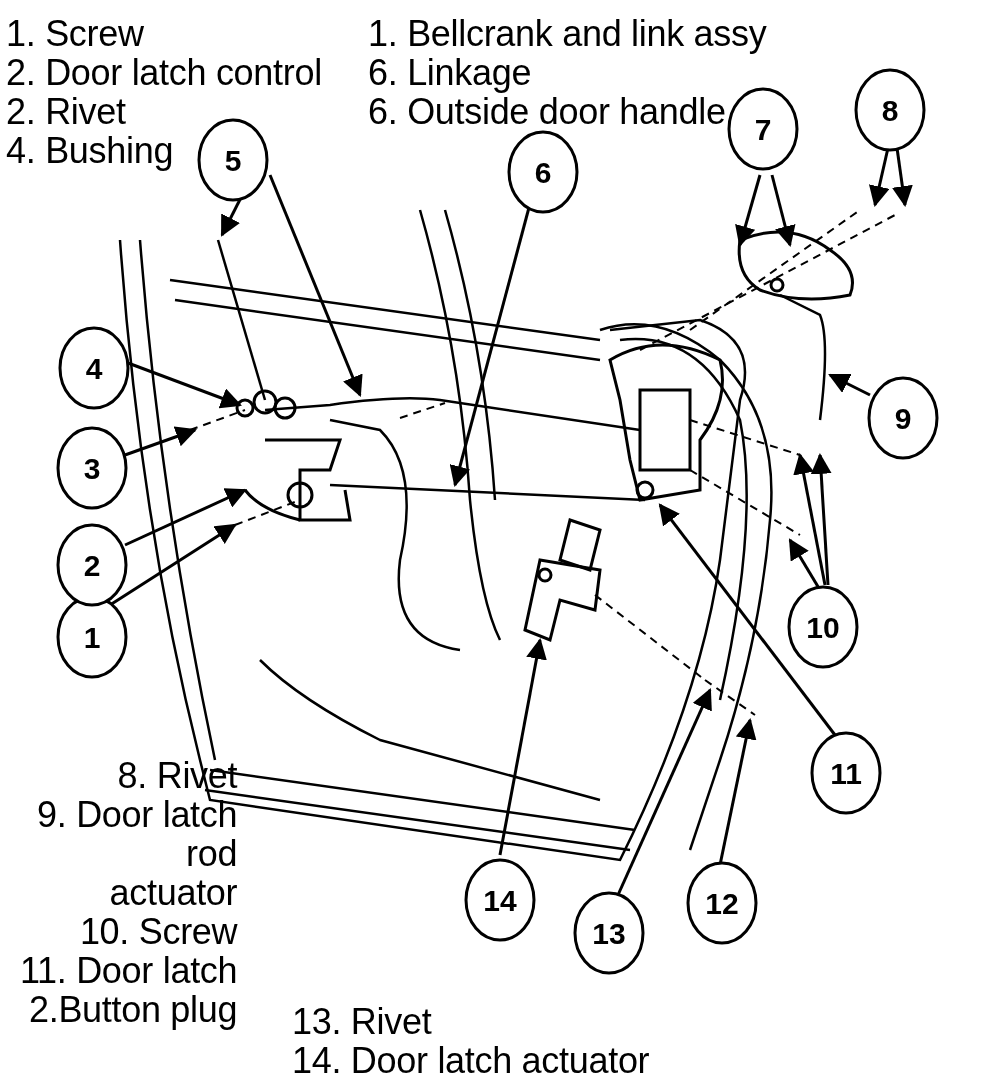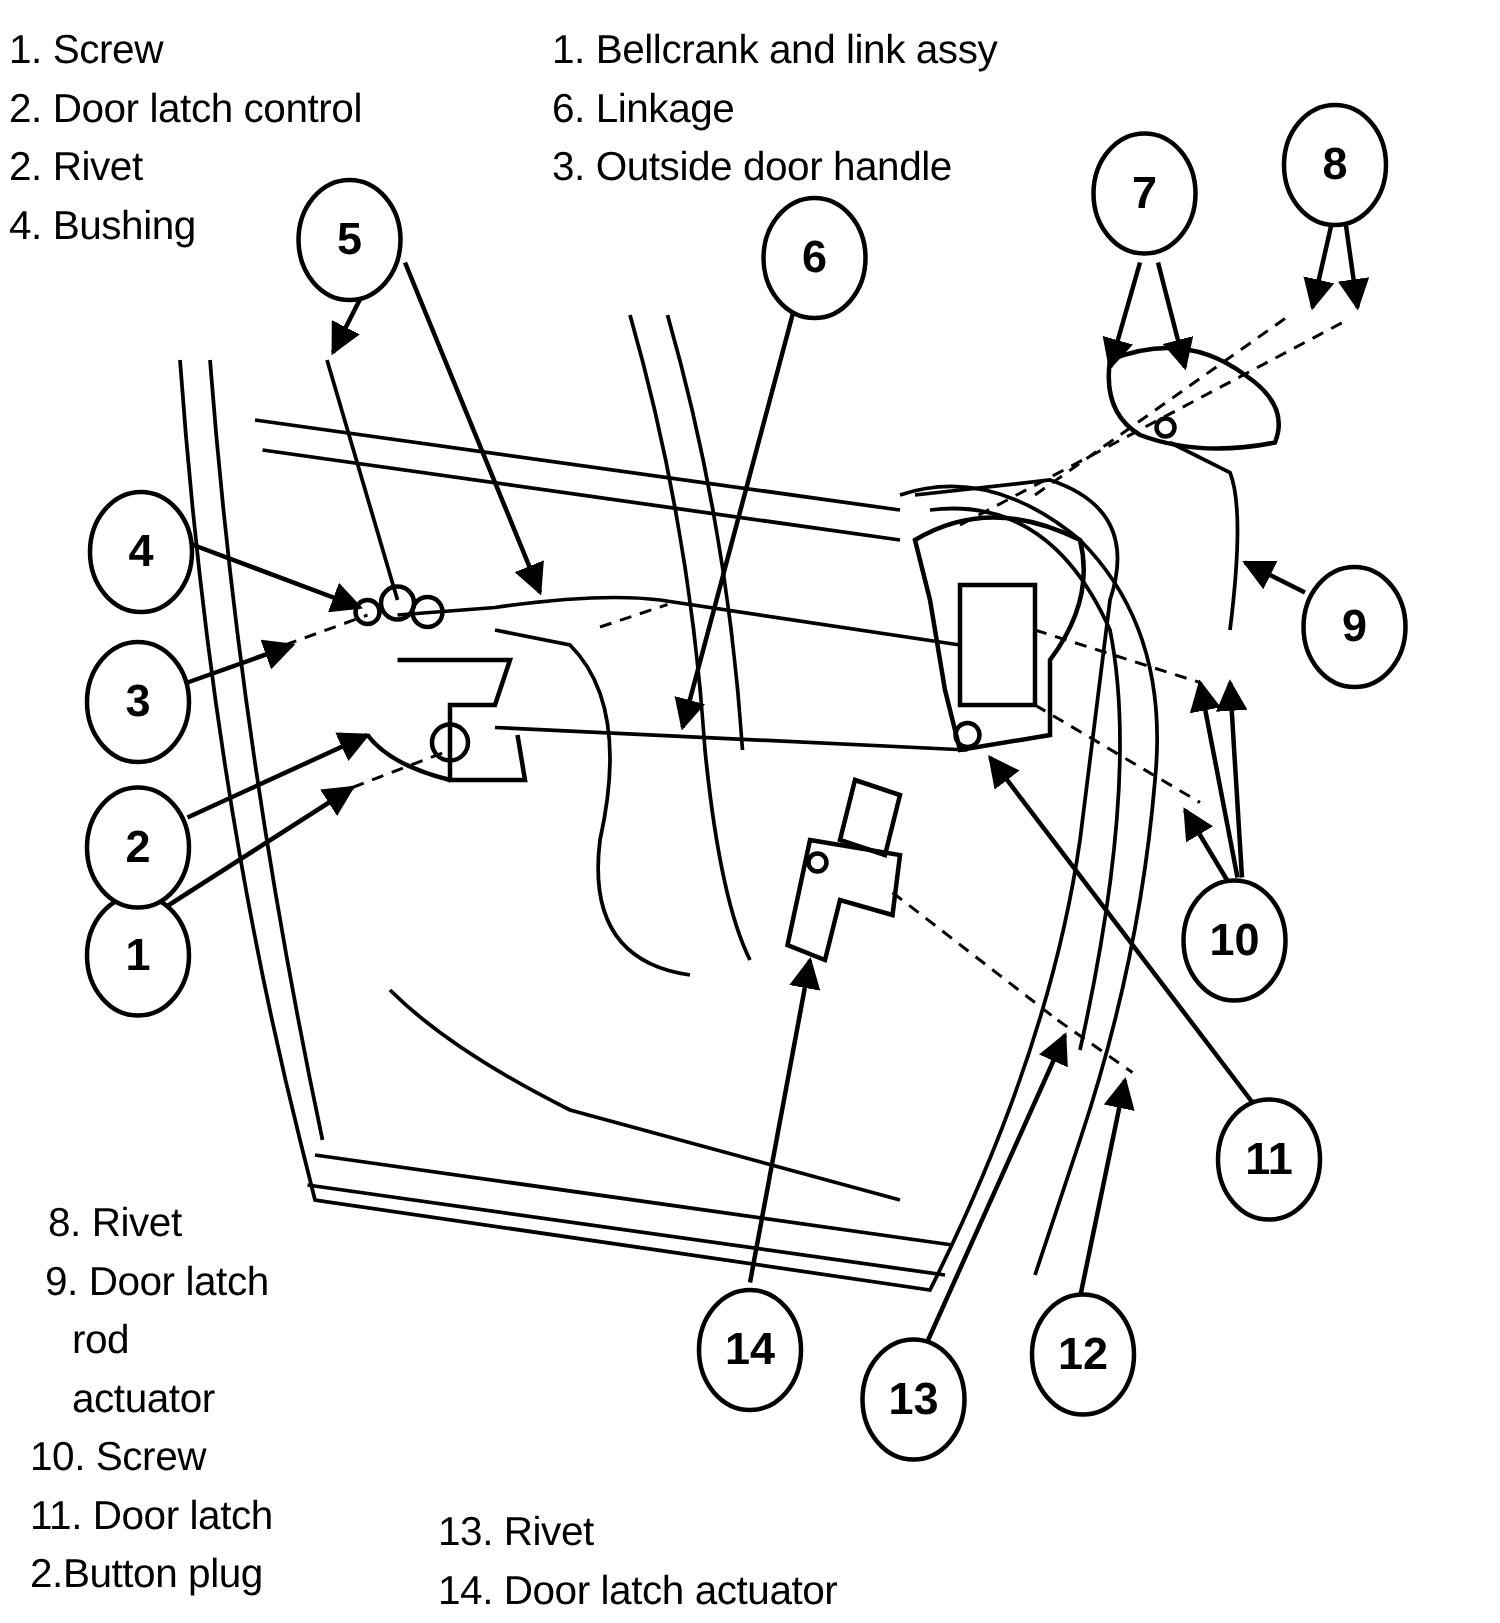--- a/index.html
+++ b/index.html
@@ -1,38 +1,38 @@
 <!DOCTYPE html>
 <html><head>
   <meta charset="utf-8">
   <style>
     html, body { margin: 0; padding: 0; background: #ffffff; }
     body { width: 1000px; height: 1082px; position: relative; overflow: hidden; font-family: "Liberation Sans", sans-serif; color: #000; }
-    .legend { position: absolute; font-size: 27px; line-height: 39px; white-space: nowrap; letter-spacing: -0.3px; }
+    .legend { position: absolute; font-size: 36px; line-height: 39px; white-space: nowrap; letter-spacing: -0.3px; }
     .legend div { height: 39px; }
     #legend-a { left: 6px; top: 14px; }
     #legend-b { left: 368px; top: 14px; }
-    #legend-c { left: 20px; top: 796px; }
+    #legend-c { left: 20px; top: 756px; text-align: right; }
     #legend-d { left: 292px; top: 1002px; }
     svg#art { position: absolute; left: 0; top: 0; }
     .callout-text { font-family: "Liberation Sans", sans-serif; font-weight: bold; font-size: 30px; text-anchor: middle; dominant-baseline: central; }
   </style>
 </head>
 <body>
 
 <div class="legend" id="legend-a">
   <div>1. Screw</div>
   <div>2. Door latch control</div>
   <div>2. Rivet</div>
   <div>4. Bushing</div>
 </div>
 <div class="legend" id="legend-b">
   <div>1. Bellcrank and link assy</div>
   <div>6. Linkage</div>
-  <div>3. Outside door handle</div>
+  <div>6. Outside door handle</div>
 </div>
 <div class="legend" id="legend-c">
   <div style="padding-left:12px">8. Rivet</div>
   <div style="padding-left:10px">9. Door latch</div>
   <div style="padding-left:28px">rod</div>
   <div style="padding-left:28px">actuator</div>
   <div>10. Screw</div>
   <div>11. Door latch</div>
   <div>2.Button plug</div>
 </div>

